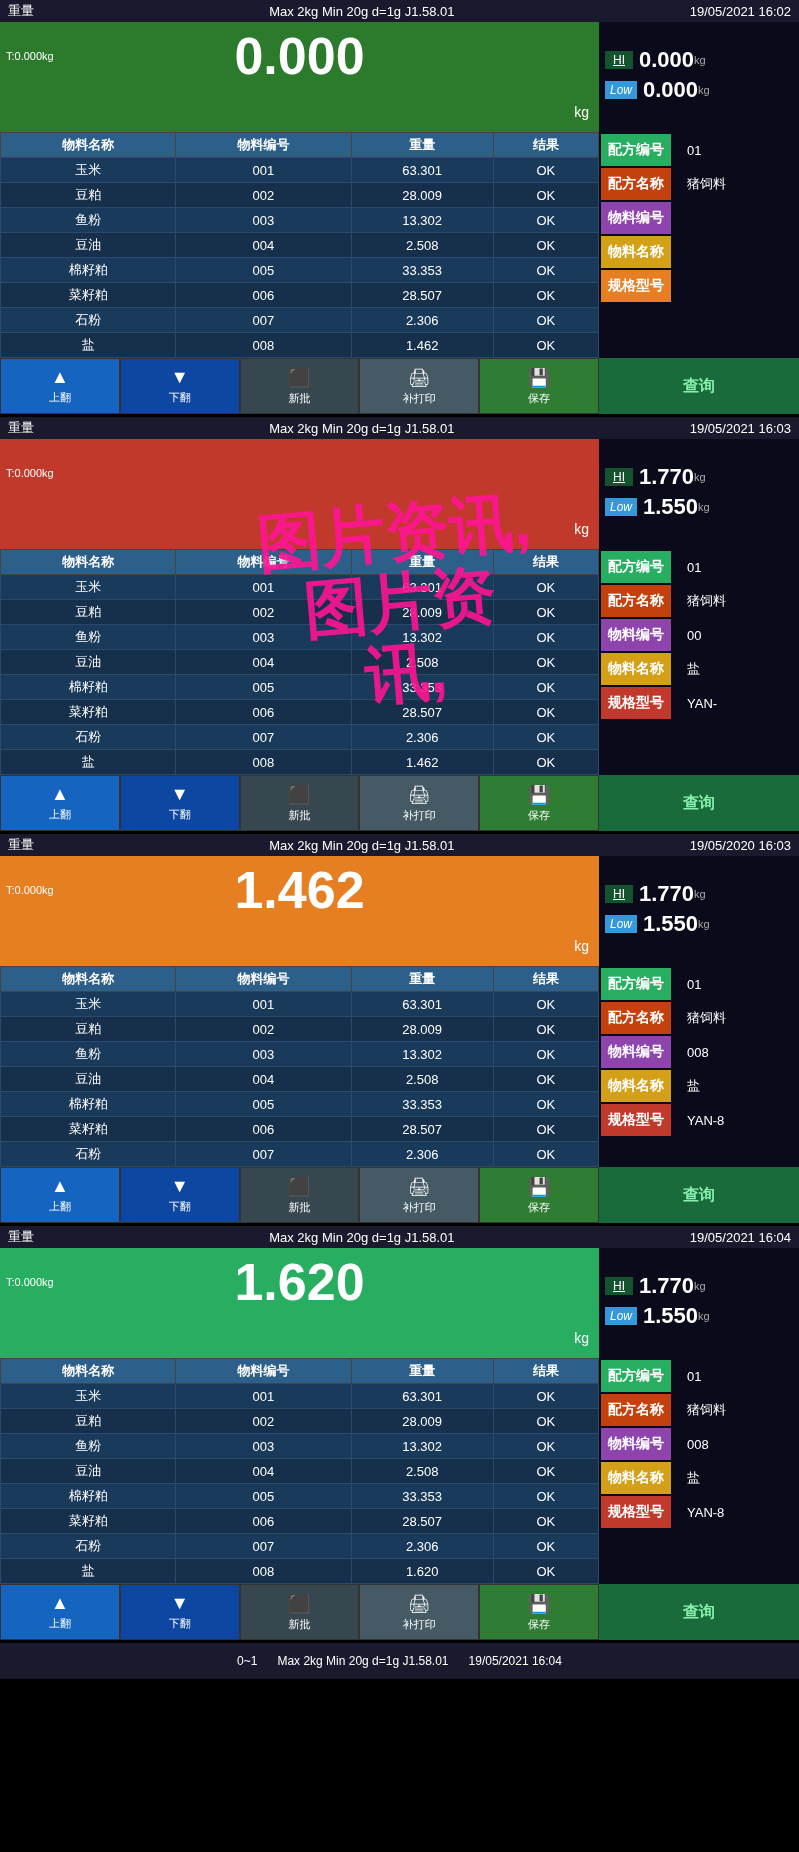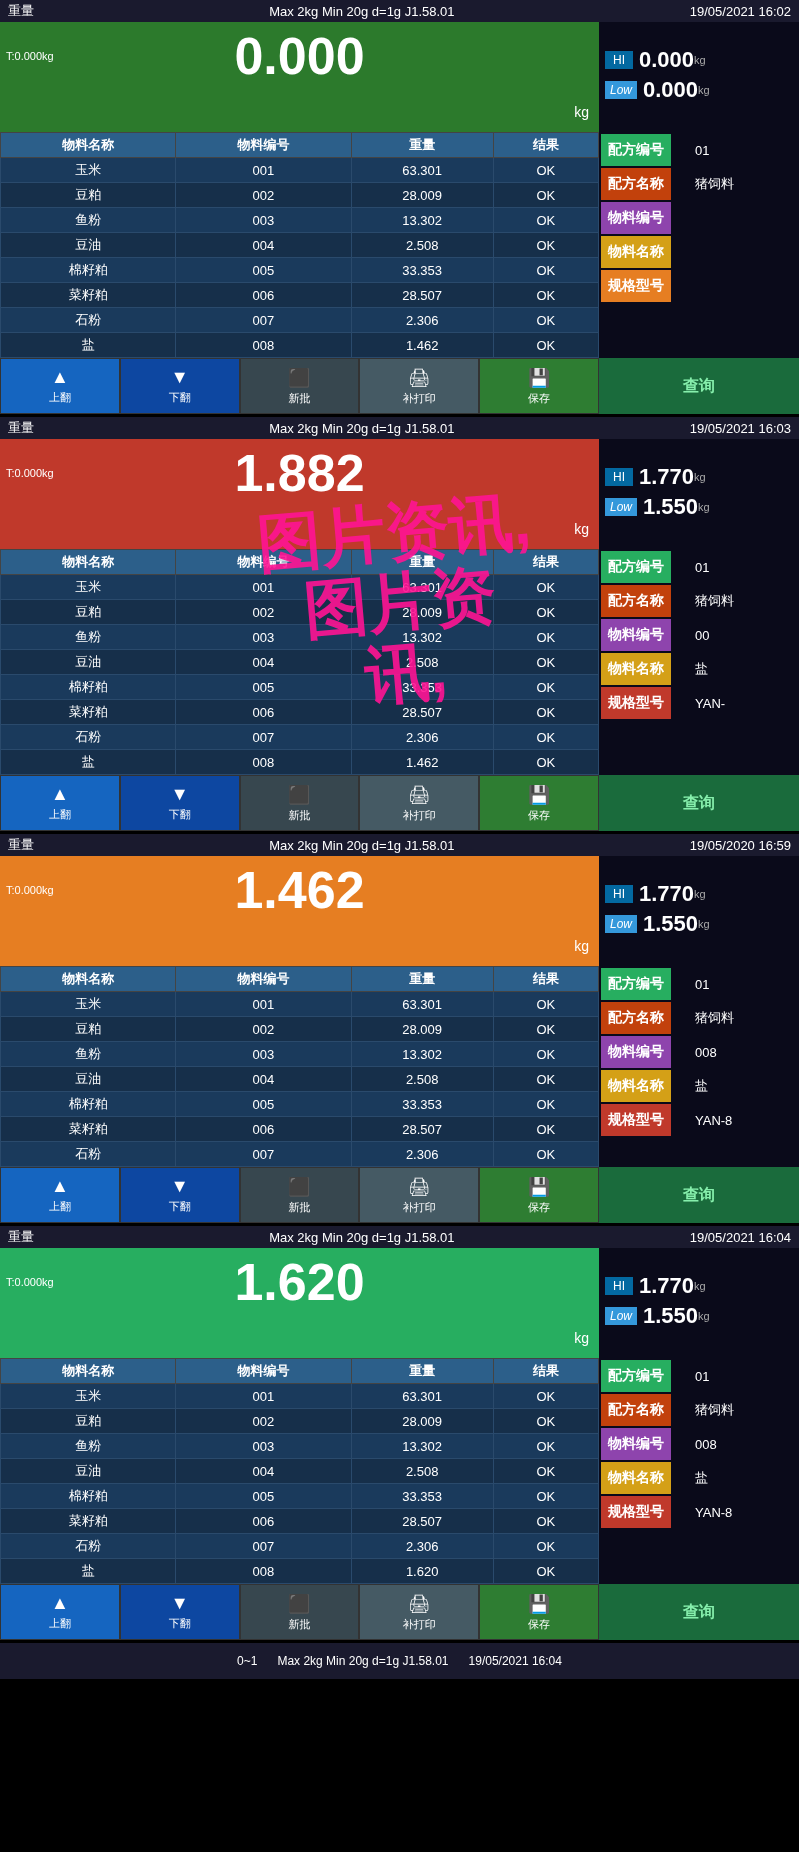--- a/index.html
+++ b/index.html
@@ -78,21 +78,21 @@
       margin-bottom: 4px;
     }
     .side-label {
       font-size: 12px;
       padding: 2px 5px;
       margin-right: 6px;
       color: #fff;
       min-width: 28px;
       text-align: center;
     }
-    .side-label.hi { background: #0369a1; }
+    .side-label.hi { background: #14532d; text-decoration: underline; }
     .side-label.low { background: #3498db; font-style: italic; }
     .side-value {
       font-size: 22px;
       font-weight: bold;
       color: #fff;
     }
     .side-value-unit { font-size: 11px; color: #aaa; }
 
     
     .table-area {
@@ -146,21 +146,20 @@
     .side-key.blue { background: #c2410c; }
     .side-key.purple { background: #8e44ad; }
     .side-key.yellow { background: #d4a017; }
     .side-key.orange { background: #e67e22; }
     .side-key.red { background: #c0392b; }
     .side-val {
       flex: 1;
       color: #fff;
       font-size: 13px;
       padding-left: 16px;
-      margin-left: 8px;
     }
 
     
     .toolbar {
       display: flex;
       background: #1a1a2e;
       height: 56px;
     }
     .toolbar-btn {
       flex: 1;
@@ -360,21 +359,20 @@
     </div>
     <div class="panel" style="position: relative;">
       <div class="top-bar">
     <span>重量</span>
     <span>Max 2kg  Min 20g  d=1g    J1.58.01</span>
     <span>19/05/2021  16:03</span>
   </div>
       <div class="weight-area">
         <div class="weight-main" style="background: rgb(192, 57, 43);">
     <span class="tare-line">T:0.000kg</span>
-    <span class="weight-value">1.882</span>
     <span class="weight-unit">kg</span>
   </div>
         <div class="weight-side">
     <div class="side-hi">
       <span class="side-label hi">HI</span>
       <span class="side-value">1.770</span>
       <span class="side-value-unit">kg</span>
     </div>
     <div class="side-low">
       <span class="side-label low">Low</span>
@@ -491,21 +489,21 @@
         <div class="toolbar-side">查询</div>
       </div>
       <div class="watermark" style="position: absolute; top: 45%; left: 50%; transform: translate(-50%, -50%) rotate(-5deg); font-size: 64px; font-weight: bold; color: rgba(255, 20, 147, 0.9); white-space: pre; pointer-events: none; z-index: 100; line-height: 1.1; text-align: center;">图片资讯,
 图片资
 讯,</div>
     </div>
     <div class="panel">
       <div class="top-bar">
     <span>重量</span>
     <span>Max 2kg  Min 20g  d=1g    J1.58.01</span>
-    <span>19/05/2020  16:59</span>
+    <span>19/05/2020  16:03</span>
   </div>
       <div class="weight-area">
         <div class="weight-main" style="background: rgb(230, 126, 34);">
     <span class="tare-line">T:0.000kg</span>
     <span class="weight-value">1.462</span>
     <span class="weight-unit">kg</span>
   </div>
         <div class="weight-side">
     <div class="side-hi">
       <span class="side-label hi">HI</span>

